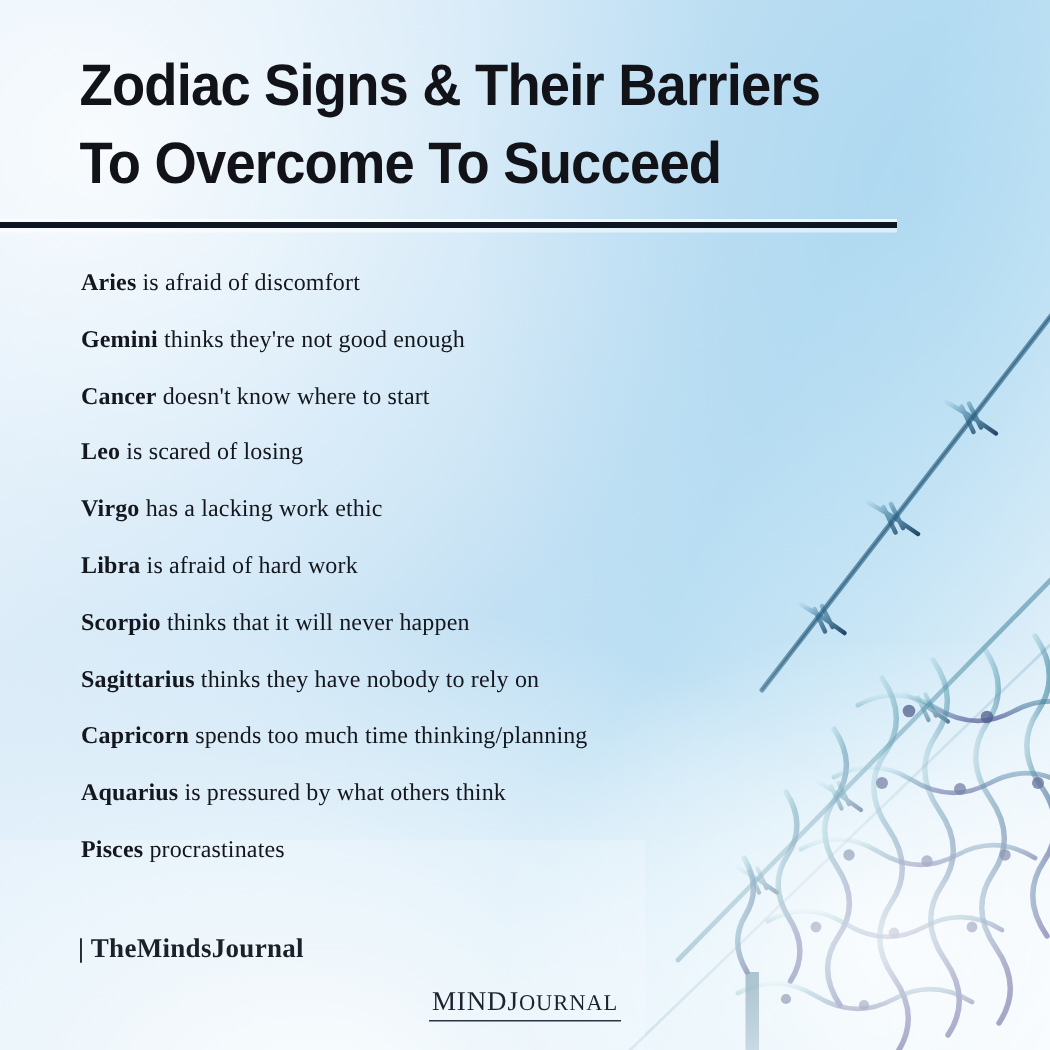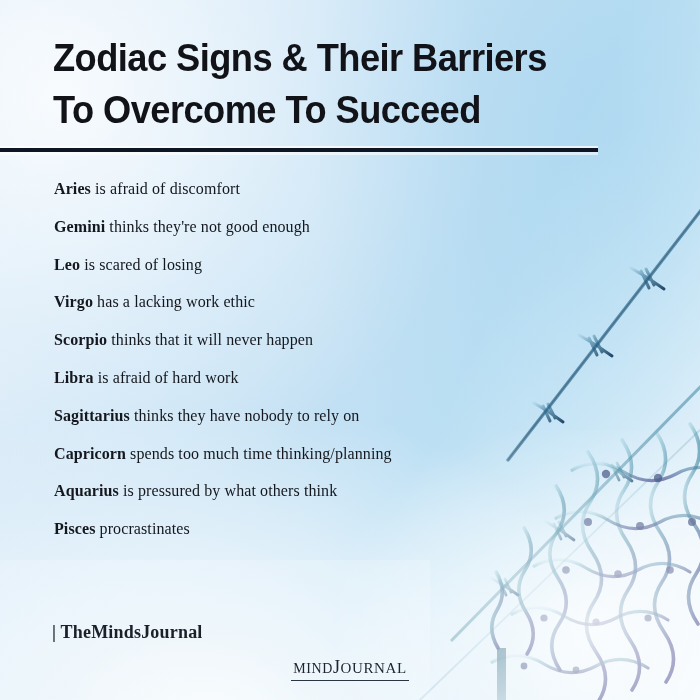--- a/index.html
+++ b/index.html
@@ -157,21 +157,21 @@
     top: 652px;
     text-align: center;
   }
   .brand-inner {
     display: inline-block;
     border-bottom: 1.6px solid #2a3442;
     padding: 0 2px 2px 2px;
     line-height: 1;
   }
   .brand-mind {
-    font-size: 20px;
+    font-size: 25px;
     letter-spacing: 0.6px;
     color: #1d2430;
     font-variant: small-caps;
     text-transform: lowercase;
   }
   .brand-journal {
     font-size: 21px;
     letter-spacing: 0.6px;
     color: #1d2430;
     font-variant: small-caps;
@@ -293,30 +293,33 @@
   <div class="title-rule"></div>
 
   <div class="zodiac-list">
     <div class="zodiac-row">
       <span class="zodiac-sign">Aries</span><span class="zodiac-trait"> is afraid of discomfort</span>
     </div>
     <div class="zodiac-row">
       <span class="zodiac-sign">Gemini</span><span class="zodiac-trait"> thinks they're not good enough</span>
     </div>
     <div class="zodiac-row">
+      <span class="zodiac-sign">Cancer</span><span class="zodiac-trait"> doesn't know where to start</span>
+    </div>
+    <div class="zodiac-row">
       <span class="zodiac-sign">Leo</span><span class="zodiac-trait"> is scared of losing</span>
     </div>
     <div class="zodiac-row">
       <span class="zodiac-sign">Virgo</span><span class="zodiac-trait"> has a lacking work ethic</span>
     </div>
     <div class="zodiac-row">
+      <span class="zodiac-sign">Libra</span><span class="zodiac-trait"> is afraid of hard work</span>
+    </div>
+    <div class="zodiac-row">
       <span class="zodiac-sign">Scorpio</span><span class="zodiac-trait"> thinks that it will never happen</span>
-    </div>
-    <div class="zodiac-row">
-      <span class="zodiac-sign">Libra</span><span class="zodiac-trait"> is afraid of hard work</span>
     </div>
     <div class="zodiac-row">
       <span class="zodiac-sign">Sagittarius</span><span class="zodiac-trait"> thinks they have nobody to rely on</span>
     </div>
     <div class="zodiac-row">
       <span class="zodiac-sign">Capricorn</span><span class="zodiac-trait"> spends too much time thinking/planning</span>
     </div>
     <div class="zodiac-row">
       <span class="zodiac-sign">Aquarius</span><span class="zodiac-trait"> is pressured by what others think</span>
     </div>

